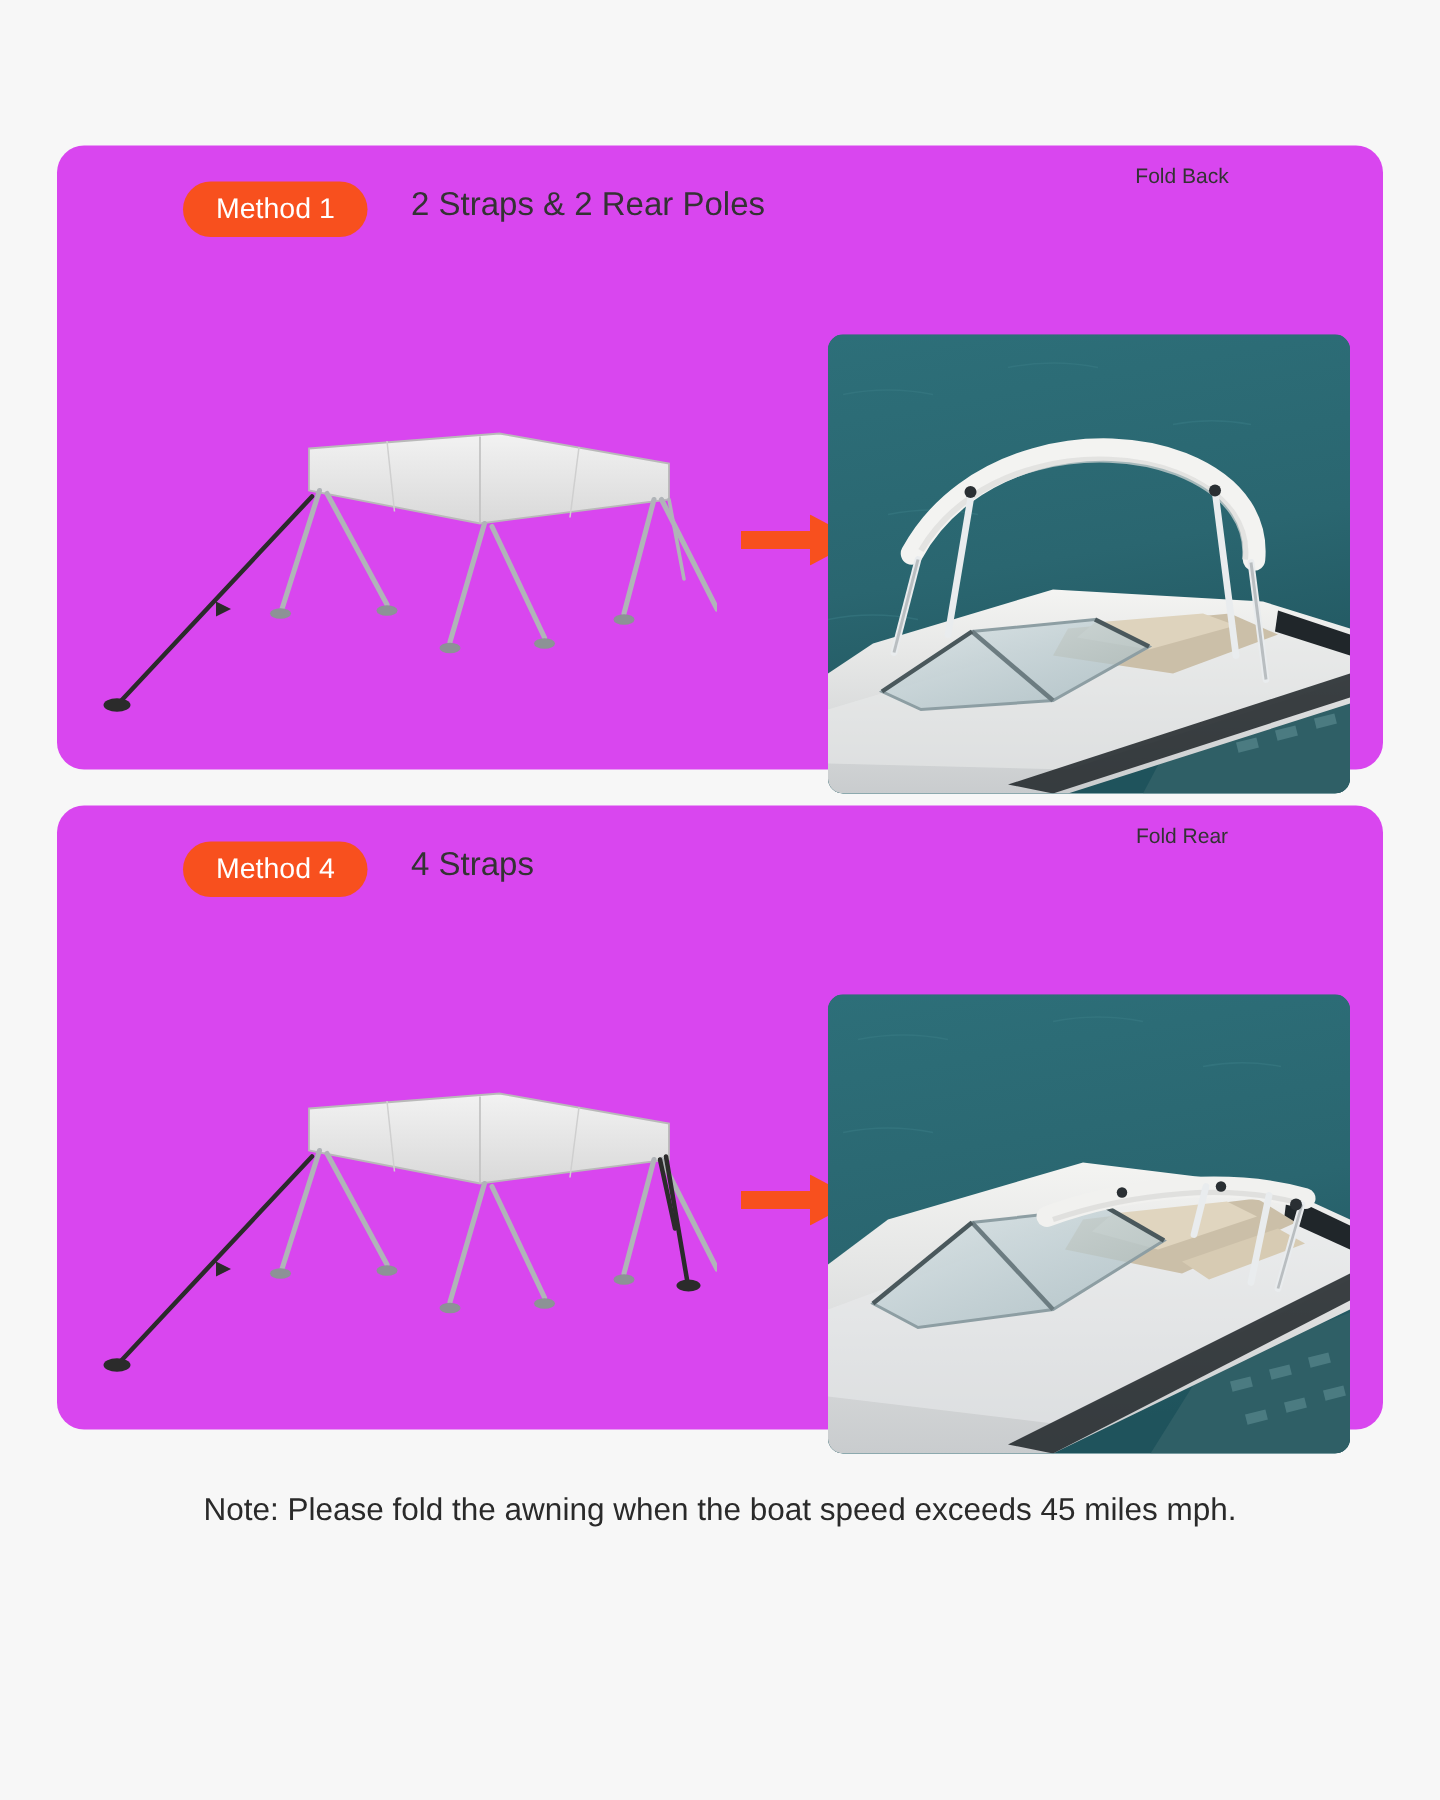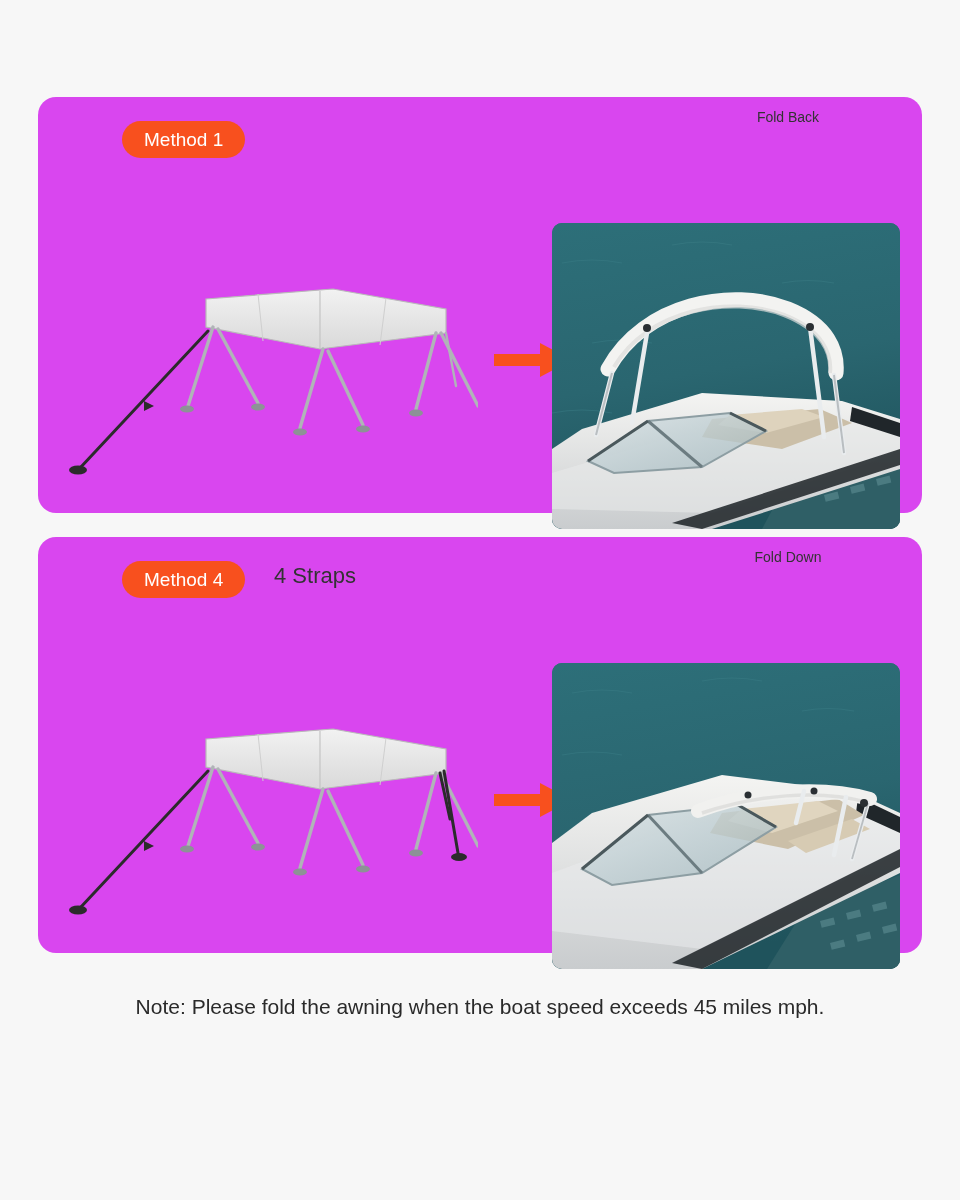--- a/index.html
+++ b/index.html
@@ -113,20 +113,21 @@
 </style>
 </head>
 <body>
 
 <div class="page">
 
 
   <div class="card card-1">
     <div class="card-head">
       <div class="badge">Method 1</div>
+      <div class="method-text">2 Straps &amp; 2 Rear Poles</div>
       <div class="fold-text">Fold Back</div>
     </div>
     <div class="card-body">
 
       <div class="illus">
         <svg width="420" height="300" viewBox="0 0 420 300">
           <defs>
             <linearGradient id="canopy1" x1="0" y1="0" x2="0" y2="1">
               <stop offset="0" stop-color="#f2f2f2"></stop>
               <stop offset="1" stop-color="#d9d9d9"></stop>
@@ -245,21 +246,21 @@
         </svg>
       </div>
 
     </div>
   </div>
 
   <div class="card card-2">
     <div class="card-head">
       <div class="badge">Method 4</div>
       <div class="method-text">4 Straps</div>
-      <div class="fold-text">Fold Down</div>
+      <div class="fold-text">Fold Rear</div>
     </div>
     <div class="card-body">
 
       <div class="illus">
         <svg width="420" height="300" viewBox="0 0 420 300">
           <defs>
             <linearGradient id="canopy2" x1="0" y1="0" x2="0" y2="1">
               <stop offset="0" stop-color="#f2f2f2"></stop>
               <stop offset="1" stop-color="#d9d9d9"></stop>
             </linearGradient>

